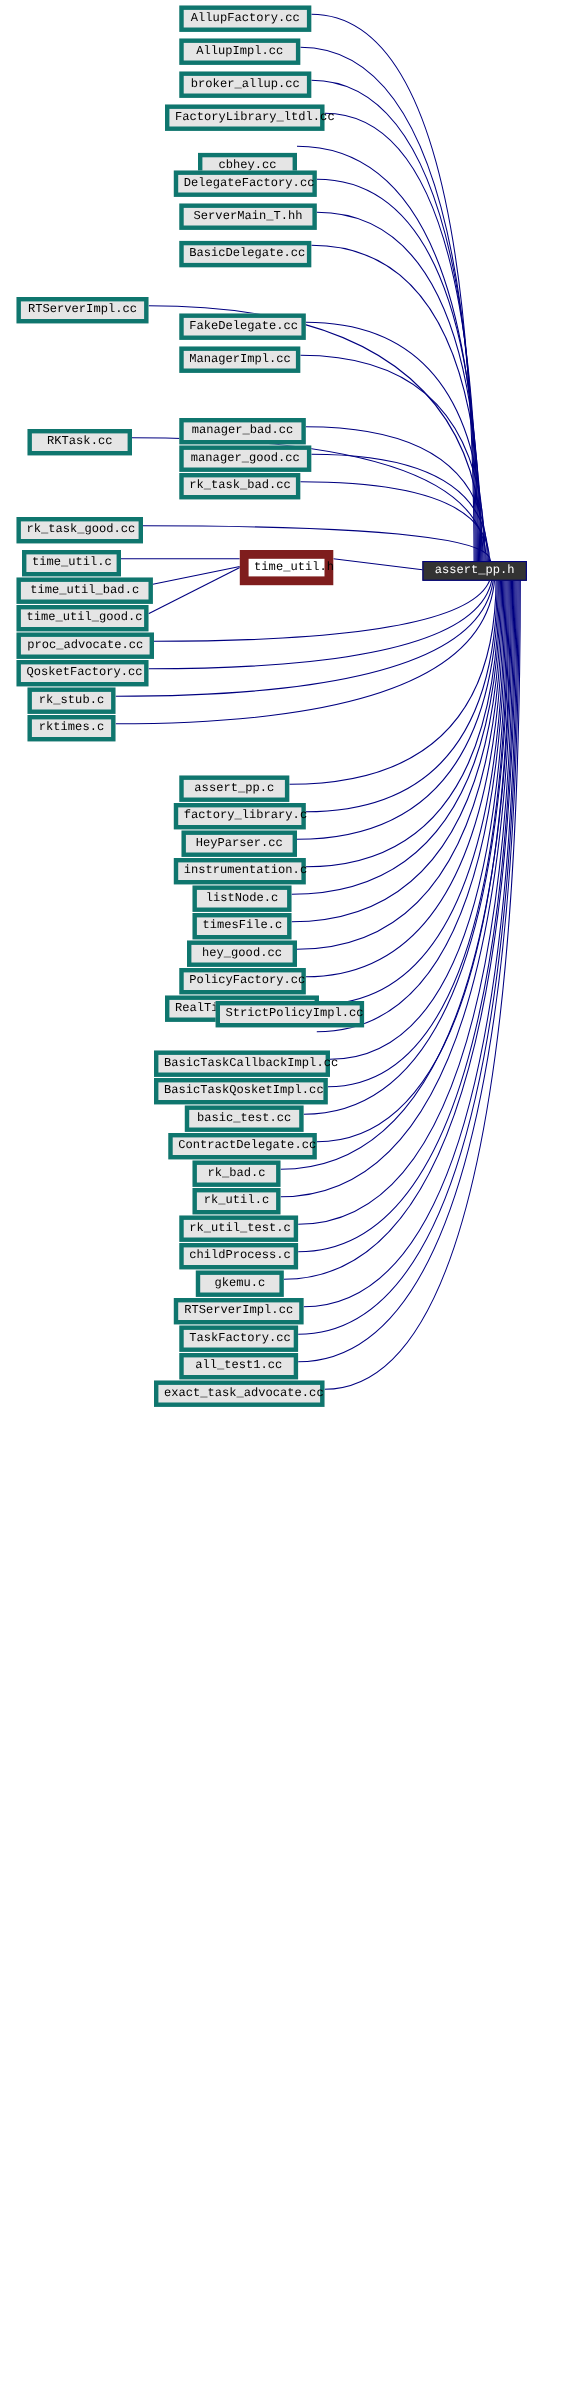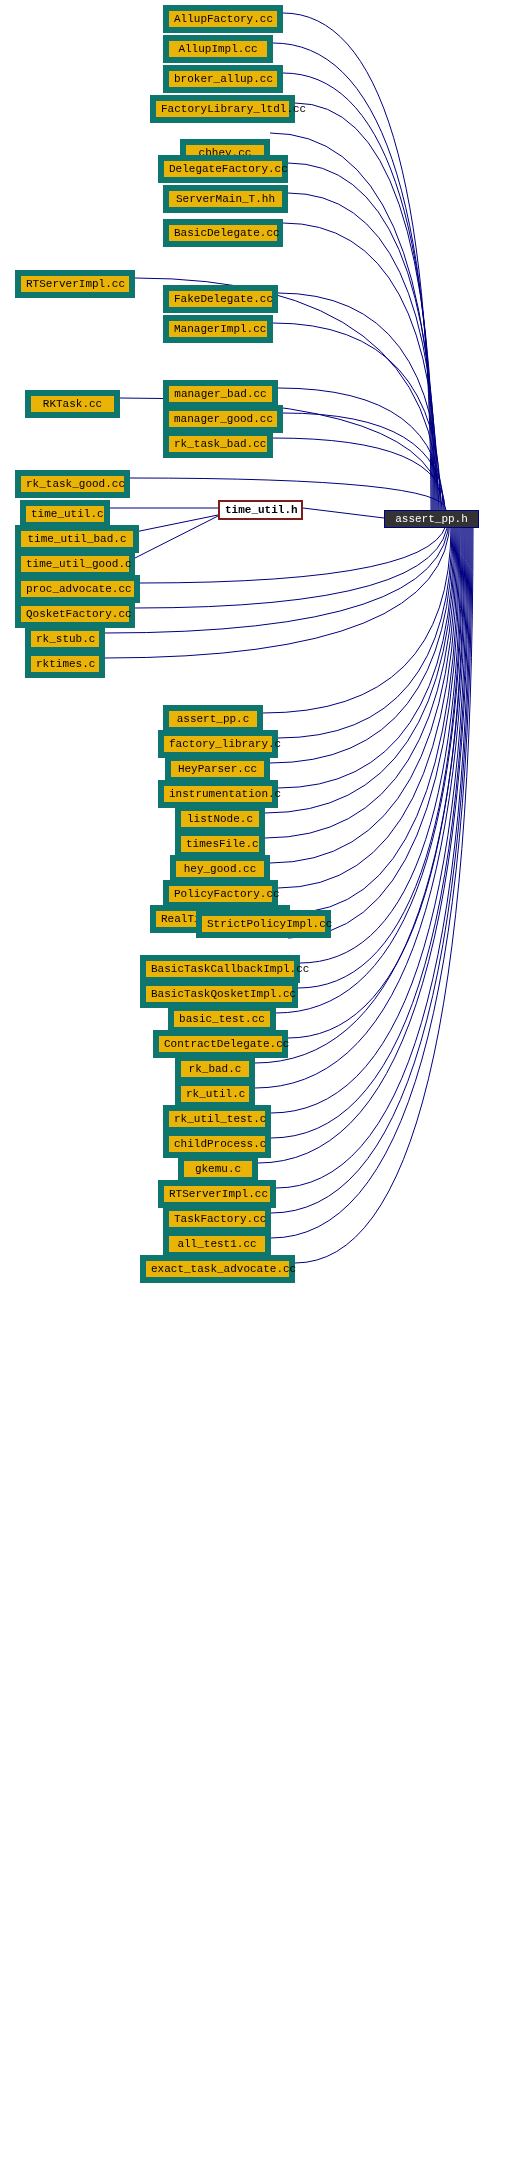--- a/index.html
+++ b/index.html
@@ -12,32 +12,32 @@
       position: relative;
       overflow-x: hidden;
     }
     .diagram-container {
       position: relative;
       width: 519px;
       height: 2166px;
     }
     .node-box {
       position: absolute;
-      border: 6px solid #0f766e;
-      background: #eab308;
+      border: 4px solid #0f766e;
+      background: #e5e5e5;
       padding: 2px 5px;
       font-size: 11px;
       font-family: 'Courier New', monospace;
       white-space: nowrap;
       text-align: center;
     }
     .node-box.highlight {
-      border: 2px solid #7f1d1d;
+      border: 8px solid #7f1d1d;
       background: #ffffff;
-      font-weight: bold;
+      font-weight: normal;
     }
     .node-box.dark {
       background: #333333;
       color: #ffffff;
       border: 1px solid #000080;
     }
     svg.edges {
       position: absolute;
       top: 0;
       left: 0;

